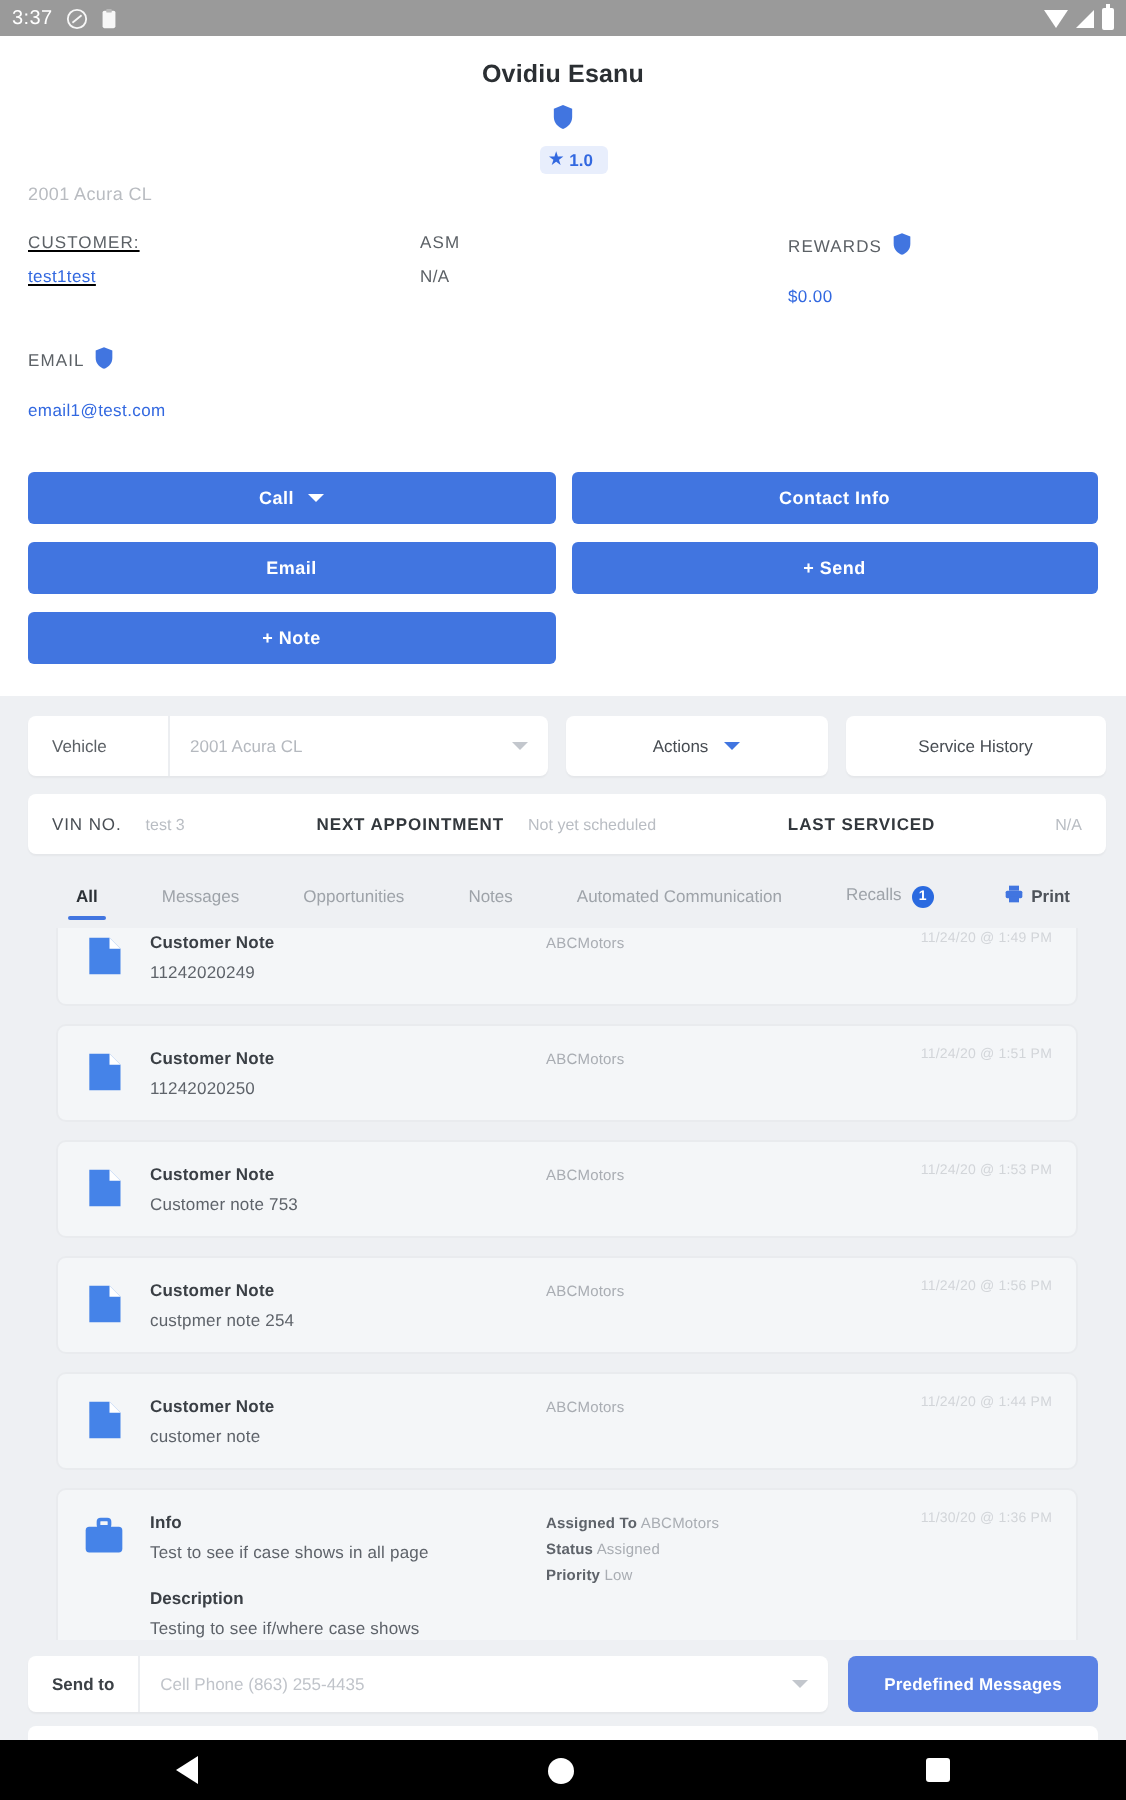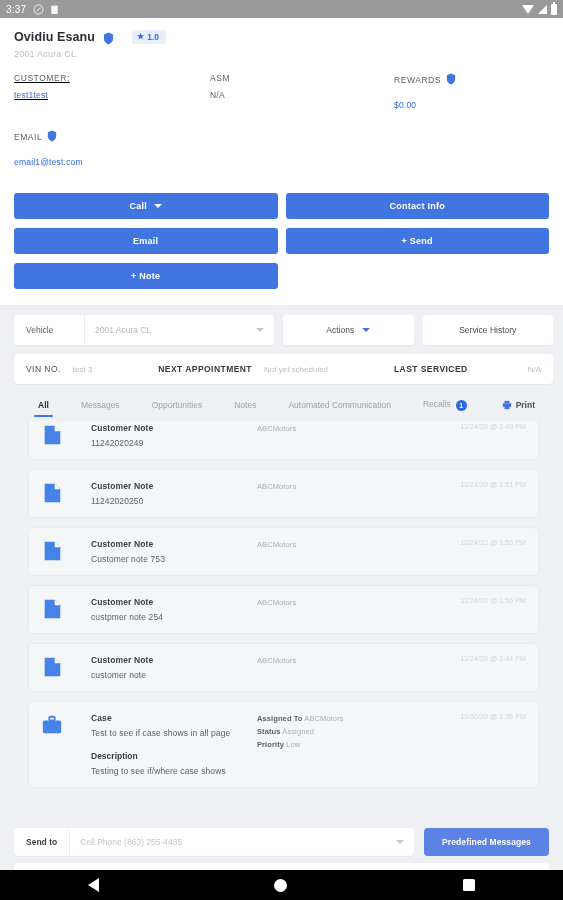--- a/index.html
+++ b/index.html
@@ -20,21 +20,21 @@
   .statusbar .clock { font-size: 10px; margin-right: 7px; }
   .sb-icon { width: 11px; height: 11px; margin-right: 5px; opacity: .92; display:inline-block; }
   .statusbar .right { margin-left: auto; display: flex; align-items: center; gap: 4px; }
   .tri-wifi { width:0;height:0;border-left:6px solid transparent;border-right:6px solid transparent;border-top:9px solid #fff; }
   .tri-sig  { width:0;height:0;border-left:9px solid transparent;border-bottom:9px solid #fff; }
   .batt { width:6px;height:11px;border:1.5px solid #fff;border-radius:1px;position:relative;background:#fff; }
   .batt:after{content:"";position:absolute;top:-3px;left:1px;width:2px;height:2px;background:#fff;}
 
   
   .header-card { background:#fff; padding: 12px 14px 14px 14px; }
-  .name-row { display:flex; align-items:center; gap:8px; }
+  .name-row { display:flex; align-items:center; gap:8px;flex-direction:column; }
   .cust-name { font-size: 12.5px; font-weight: 700; color:#2b2f33; letter-spacing:.1px; }
   .badge-icon { width:11px; height:13px; }
   .rating-pill {
     background:#e8eefc; color:#3268e0; border-radius:3px;
     padding:2px 7px 2px 5px; font-size:8.5px; font-weight:700;
     display:flex; align-items:center; gap:3px; margin-left:10px;
   }
   .star { color:#3268e0; font-size:8px; line-height:1; }
   .vehicle-sub { font-size:9px; color:#b9bcc1; margin-top:5px; letter-spacing:.2px; }
 
@@ -98,21 +98,21 @@
     font-size:7px;font-weight:700;margin-left:5px;vertical-align:middle;
   }
   .print-btn { margin-left:auto; display:flex; align-items:center; gap:4px; padding-right:10px; padding-bottom:7px; cursor:pointer;}
   .print-btn .lbl { font-size:8.5px; color:#4e535a; font-weight:700; }
 
   
   .feed { padding: 0 14px; height: 415px; overflow:hidden; position:relative; }
   .feed-inner { margin-top:-10px; }
   .card {
     background:#f4f6f8; border:1px solid #e9ebee; border-radius:5px;
-    margin-bottom:9px; padding: 11px 12px; display:flex; position:relative;gap:16px;
+    margin-bottom:9px; padding: 11px 12px; display:flex; position:relative;
   }
   .card.first { border-top-left-radius:0; border-top-right-radius:0; }
   .ic { width:22px; height:22px; flex:0 0 22px; margin-right:12px; margin-top:1px; }
   .card-main { flex:1; min-width:0; }
   .c-title { font-size:8.5px; font-weight:700; color:#3a3f45; letter-spacing:.1px; }
   .c-sub { font-size:8.5px; color:#5e636a; margin-top:5px; letter-spacing:.1px;}
   .c-sec-title { font-size:8.5px; font-weight:700; color:#3a3f45; margin-top:13px;}
   .card-mid { flex:0 0 165px; padding-top:1px; }
   .m-line { font-size:7.5px; color:#a9adb3; letter-spacing:.1px; }
   .m-line + .m-line { margin-top:4px; }
@@ -387,21 +387,21 @@
         </div>
 
         <div class="card">
           <span class="ic">
             <svg viewBox="0 0 24 24" width="22" height="22">
                 <rect x="9" y="3" width="6" height="4" rx="1.2" fill="none" stroke="#4583e8" stroke-width="2"></rect>
                 <rect x="2" y="7" width="20" height="14" rx="2" fill="#4583e8"></rect>
               </svg>
           </span>
           <div class="card-main">
-            <div class="c-title">Case</div>
+            <div class="c-title">Info</div>
             <div class="c-sub">Test to see if case shows in all page</div>
             <div class="c-sec-title">Description</div>
             <div class="c-sub">Testing to see if/where case shows</div>
           </div>
           <div class="card-mid">
             <div class="m-line">
               <b>Assigned To</b>
               <span>ABCMotors</span>
             </div>
             <div class="m-line">

